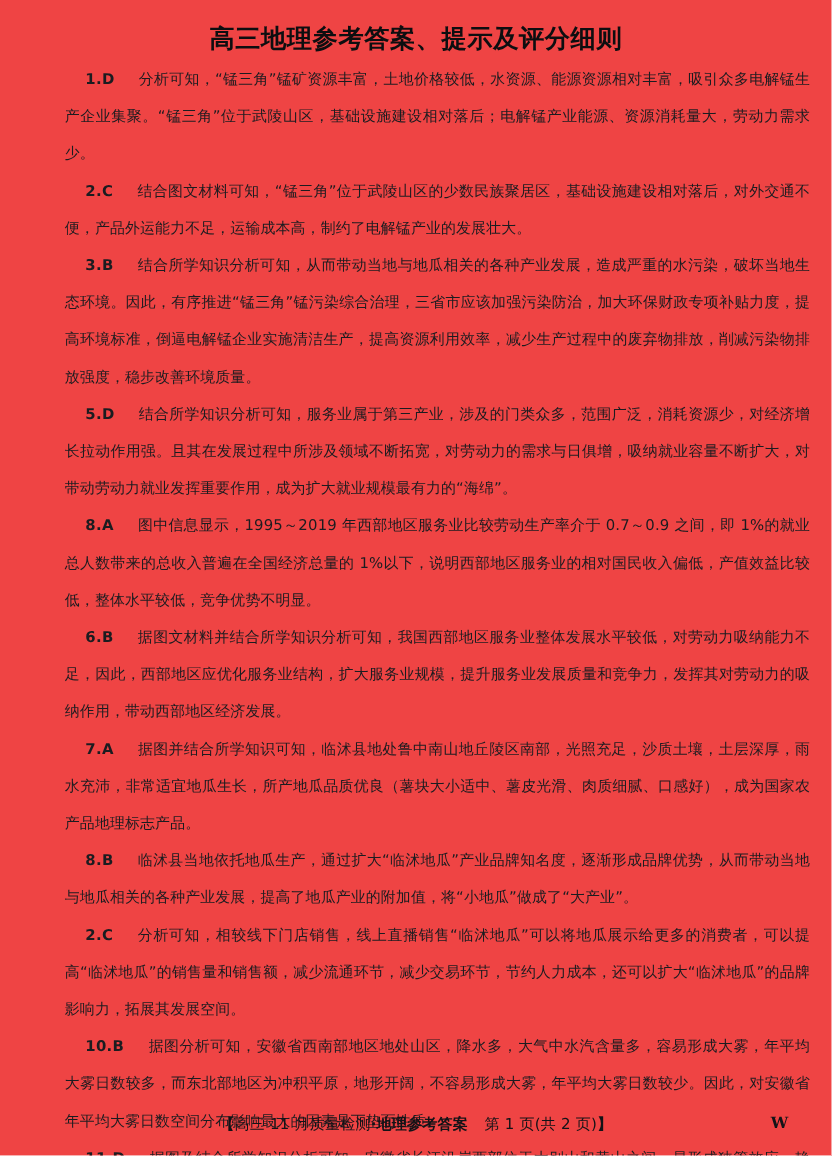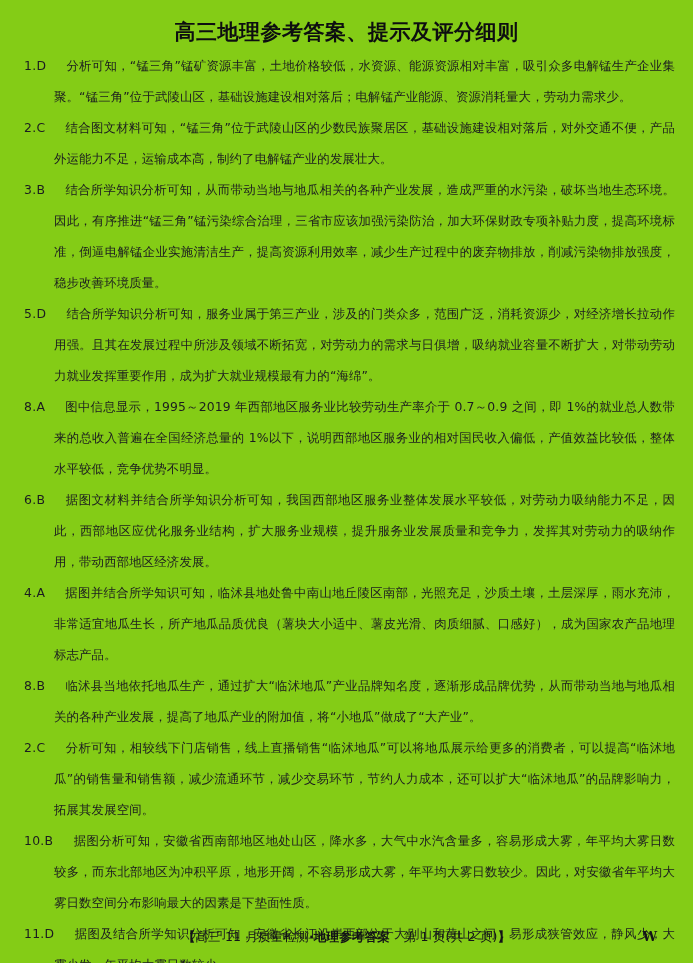--- a/index.html
+++ b/index.html
@@ -14,21 +14,21 @@
     font-family: "DejaVu Sans", "Liberation Sans", sans-serif;
     color: #15161a;
     overflow: hidden;
   }
   .page {
     position: relative;
     width: 693px;
     height: 963px;
     box-sizing: border-box;
     padding: 0;
-    background: #84cc16;
+    background: #ef4444;
   }
   .doc-title {
     text-align: center;
     font-size: 21px;
     font-weight: bold;
     letter-spacing: 0.5px;
     margin: 0;
     padding-top: 18px;
     padding-bottom: 4px;
     color: #0d0e10;
@@ -46,24 +46,25 @@
     text-align: justify;
     text-justify: inter-ideograph;
     color: #1b1c20;
     margin: 0 0 0 0;
     padding-left: 30px;
     text-indent: -30px;
     letter-spacing: 0.2px;
     font-family: "DejaVu Sans", "Liberation Sans", sans-serif;
   }
   .ans-num {
-    font-weight: normal;
+    font-weight: bold;
     letter-spacing: 0.3px;
     padding-right: 9px;
     white-space: nowrap;
+    margin-left: 47px;
   }
   .ans-body {
     letter-spacing: 0.15px;
     margin-left: 11px;
   }
   .footer {
     position: absolute;
     left: 0;
     right: 0;
     bottom: 8px;
@@ -100,21 +101,21 @@
 
   <h1 class="doc-title">高三地理参考答案、提示及评分细则</h1>
 
   <div class="answers" id="answer-list">
       <p class="ans-item"><span class="ans-num">1.D</span><span class="ans-body">分析可知，“锰三角”锰矿资源丰富，土地价格较低，水资源、能源资源相对丰富，吸引众多电解锰生产企业集聚。“锰三角”位于武陵山区，基础设施建设相对落后；电解锰产业能源、资源消耗量大，劳动力需求少。</span></p>
       <p class="ans-item"><span class="ans-num">2.C</span><span class="ans-body">结合图文材料可知，“锰三角”位于武陵山区的少数民族聚居区，基础设施建设相对落后，对外交通不便，产品外运能力不足，运输成本高，制约了电解锰产业的发展壮大。</span></p>
       <p class="ans-item"><span class="ans-num">3.B</span><span class="ans-body">结合所学知识分析可知，从而带动当地与地瓜相关的各种产业发展，造成严重的水污染，破坏当地生态环境。因此，有序推进“锰三角”锰污染综合治理，三省市应该加强污染防治，加大环保财政专项补贴力度，提高环境标准，倒逼电解锰企业实施清洁生产，提高资源利用效率，减少生产过程中的废弃物排放，削减污染物排放强度，稳步改善环境质量。</span></p>
       <p class="ans-item"><span class="ans-num">5.D</span><span class="ans-body">结合所学知识分析可知，服务业属于第三产业，涉及的门类众多，范围广泛，消耗资源少，对经济增长拉动作用强。且其在发展过程中所涉及领域不断拓宽，对劳动力的需求与日俱增，吸纳就业容量不断扩大，对带动劳动力就业发挥重要作用，成为扩大就业规模最有力的“海绵”。</span></p>
       <p class="ans-item"><span class="ans-num">8.A</span><span class="ans-body">图中信息显示，1995～2019 年西部地区服务业比较劳动生产率介于 0.7～0.9 之间，即 1%的就业总人数带来的总收入普遍在全国经济总量的 1%以下，说明西部地区服务业的相对国民收入偏低，产值效益比较低，整体水平较低，竞争优势不明显。</span></p>
       <p class="ans-item"><span class="ans-num">6.B</span><span class="ans-body">据图文材料并结合所学知识分析可知，我国西部地区服务业整体发展水平较低，对劳动力吸纳能力不足，因此，西部地区应优化服务业结构，扩大服务业规模，提升服务业发展质量和竞争力，发挥其对劳动力的吸纳作用，带动西部地区经济发展。</span></p>
-      <p class="ans-item"><span class="ans-num">4.A</span><span class="ans-body">据图并结合所学知识可知，临沭县地处鲁中南山地丘陵区南部，光照充足，沙质土壤，土层深厚，雨水充沛，非常适宜地瓜生长，所产地瓜品质优良（薯块大小适中、薯皮光滑、肉质细腻、口感好），成为国家农产品地理标志产品。</span></p>
+      <p class="ans-item"><span class="ans-num">7.A</span><span class="ans-body">据图并结合所学知识可知，临沭县地处鲁中南山地丘陵区南部，光照充足，沙质土壤，土层深厚，雨水充沛，非常适宜地瓜生长，所产地瓜品质优良（薯块大小适中、薯皮光滑、肉质细腻、口感好），成为国家农产品地理标志产品。</span></p>
       <p class="ans-item"><span class="ans-num">8.B</span><span class="ans-body">临沭县当地依托地瓜生产，通过扩大“临沭地瓜”产业品牌知名度，逐渐形成品牌优势，从而带动当地与地瓜相关的各种产业发展，提高了地瓜产业的附加值，将“小地瓜”做成了“大产业”。</span></p>
       <p class="ans-item"><span class="ans-num">2.C</span><span class="ans-body">分析可知，相较线下门店销售，线上直播销售“临沭地瓜”可以将地瓜展示给更多的消费者，可以提高“临沭地瓜”的销售量和销售额，减少流通环节，减少交易环节，节约人力成本，还可以扩大“临沭地瓜”的品牌影响力，拓展其发展空间。</span></p>
       <p class="ans-item"><span class="ans-num">10.B</span><span class="ans-body">据图分析可知，安徽省西南部地区地处山区，降水多，大气中水汽含量多，容易形成大雾，年平均大雾日数较多，而东北部地区为冲积平原，地形开阔，不容易形成大雾，年平均大雾日数较少。因此，对安徽省年平均大雾日数空间分布影响最大的因素是下垫面性质。</span></p>
       <p class="ans-item"><span class="ans-num">11.D</span><span class="ans-body">据图及结合所学知识分析可知，安徽省长江沿岸西部位于大别山和黄山之间，易形成狭管效应，静风少，大雾少发，年平均大雾日数较少。</span></p>
     </div>
 
   <div class="footer">
     <div class="footer-center">
       <span>【</span><span class="light">高三 11 月质量检测</span><span>·</span><span>地理参考答案</span>&nbsp;&nbsp;&nbsp;<span class="light">第 1 页(共 2 页)</span><span>】</span>
     </div>

